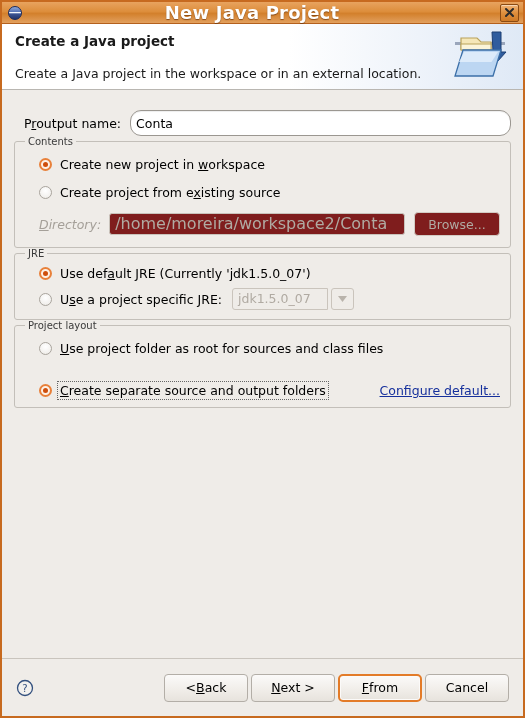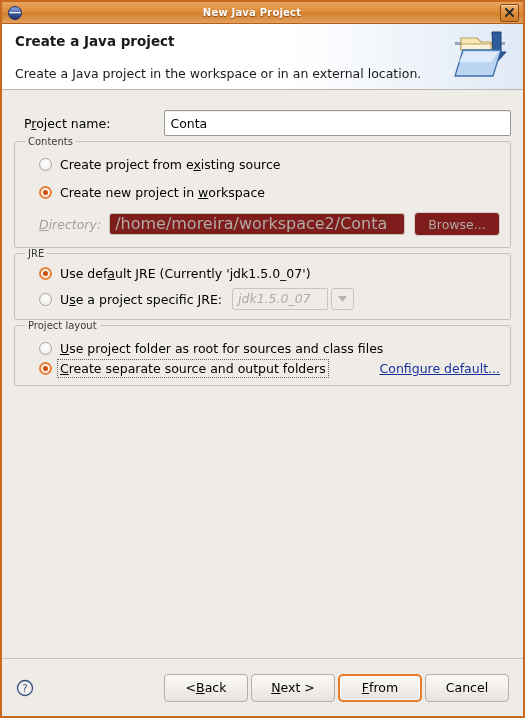--- a/index.html
+++ b/index.html
@@ -50,21 +50,21 @@
     width: 14px; height: 14px;
     border-radius: 50%;
     background: linear-gradient(to bottom, #8fa8d8 0%, #5a76b8 38%, #ffffff 42%, #e9eef8 50%, #3d5594 56%, #23356b 100%);
     border: 1px solid #1d2c5c;
     box-sizing: border-box;
   }
   .title-text {
     flex: 1 1 auto;
     text-align: center;
     font-weight: bold;
-    font-size: 10px;
+    font-size: 18px;
     color: #ffffff;
     text-shadow: 0 1px 1px rgba(90,40,5,0.65);
     letter-spacing: 0.2px;
     margin-left: -20px;
     white-space: nowrap;
   }
   .close-btn {
     flex: 0 0 auto;
     width: 17px; height: 16px;
     margin-right: 2px;
@@ -122,30 +122,29 @@
   .row-projname label {
     font-size: 12.5px;
     margin-right: 9px;
     white-space: nowrap;
   }
   .text-input {
     flex: 1 1 auto;
     height: 22px;
     box-sizing: border-box;
     border: 1px solid #9b9791;
-    border-radius: 2px;
+    border-radius: 11px;
     background: #ffffff;
     padding: 12px 5px;
     font-family: "DejaVu Sans", "Liberation Sans", sans-serif;
     font-size: 12.5px;
     color: #000;
     line-height: 20px;
     box-shadow: inset 0 1px 1px rgba(0,0,0,0.07);
     outline: none;
-    margin-left: 45px;
   }
 
   
   fieldset.group {
     border: 1px solid #c3bfb9;
     border-radius: 3px;
     margin: 0;
     padding: 0 10px 9px 10px;
     position: relative;
     background: transparent;
@@ -256,21 +255,20 @@
     color: #16309c;
     text-decoration: underline;
     font-size: 12.5px;
     cursor: pointer;
     white-space: nowrap;
   }
   .combo-disabled {
     display: flex;
     align-items: stretch;
     margin-left: 10px;
-    font-style: italic;
   }
   .combo-disabled .cbox {
     width: 96px; height: 22px;
     box-sizing: border-box;
     border: 1px solid #cac4bc;
     border-radius: 3px 0 0 3px;
     background: #efece8;
     color: #b0aaa2;
     font-size: 12.5px;
     line-height: 20px;
@@ -345,35 +343,35 @@
         <path d="M39 2 h9 v20 h5 l-9 10 -9 -10 h5 Z" fill="#2f5c9e" stroke="#1d3f73" stroke-width="1"></path>
         <path d="M10 20 h38 l-8 26 H2 Z" fill="#bcd6f2" stroke="#3b6fa8" stroke-width="1.3"></path>
         <path d="M11 22 h34 l-6.5 10 H6 Z" fill="#e3effb" opacity="0.85"></path>
       </svg>
     </div>
   </div>
 
   <div class="body-area">
 
     <div class="row-projname">
-      <label><span>P</span><span class="u">r</span><span>oject name:</span></label>
+      <label><span>P</span><span class="u">r</span><span>output name:</span></label>
       <input class="text-input" type="text" value="Conta" style="">
     </div>
 
     <fieldset class="group group-contents">
       <legend>Contents</legend>
+
+      <div class="radio-row">
+        <span class="radio checked"></span>
+        <span class="radio-label"><span>Create new project in </span><span class="u">w</span><span>orkspace</span></span>
+      </div>
 
       <div class="radio-row">
         <span class="radio"></span>
         <span class="radio-label"><span>Create project from e</span><span class="u">x</span><span>isting source</span></span>
-      </div>
-
-      <div class="radio-row">
-        <span class="radio checked"></span>
-        <span class="radio-label"><span>Create new project in </span><span class="u">w</span><span>orkspace</span></span>
       </div>
 
       <div class="dir-row">
         <span class="lbl"><span class="u">D</span><span>irectory:</span></span>
         <div class="input-disabled">/home/moreira/workspace2/Conta</div>
         <div class="btn-disabled">
             <span>Browse...</span>
           </div>
       </div>
     </fieldset>
@@ -402,21 +400,21 @@
     </fieldset>
 
     <fieldset class="group group-layout">
       <legend>Project layout</legend>
 
       <div class="radio-row">
         <span class="radio"></span>
         <span class="radio-label"><span class="u">U</span><span>se project folder as root for sources and class files</span></span>
       </div>
 
-      <div class="jre-line" style="margin-top:2px;">
+      <div class="jre-line" style="margin-top:24px;">
         <span class="radio checked"></span>
         <span class="radio-label focus-ring"><span class="u">C</span><span>reate separate source and output folders</span></span>
         <span class="spacer"></span>
         <span class="link">Configure default...</span>
       </div>
     </fieldset>
 
   </div>
 
   <div class="bottom">

